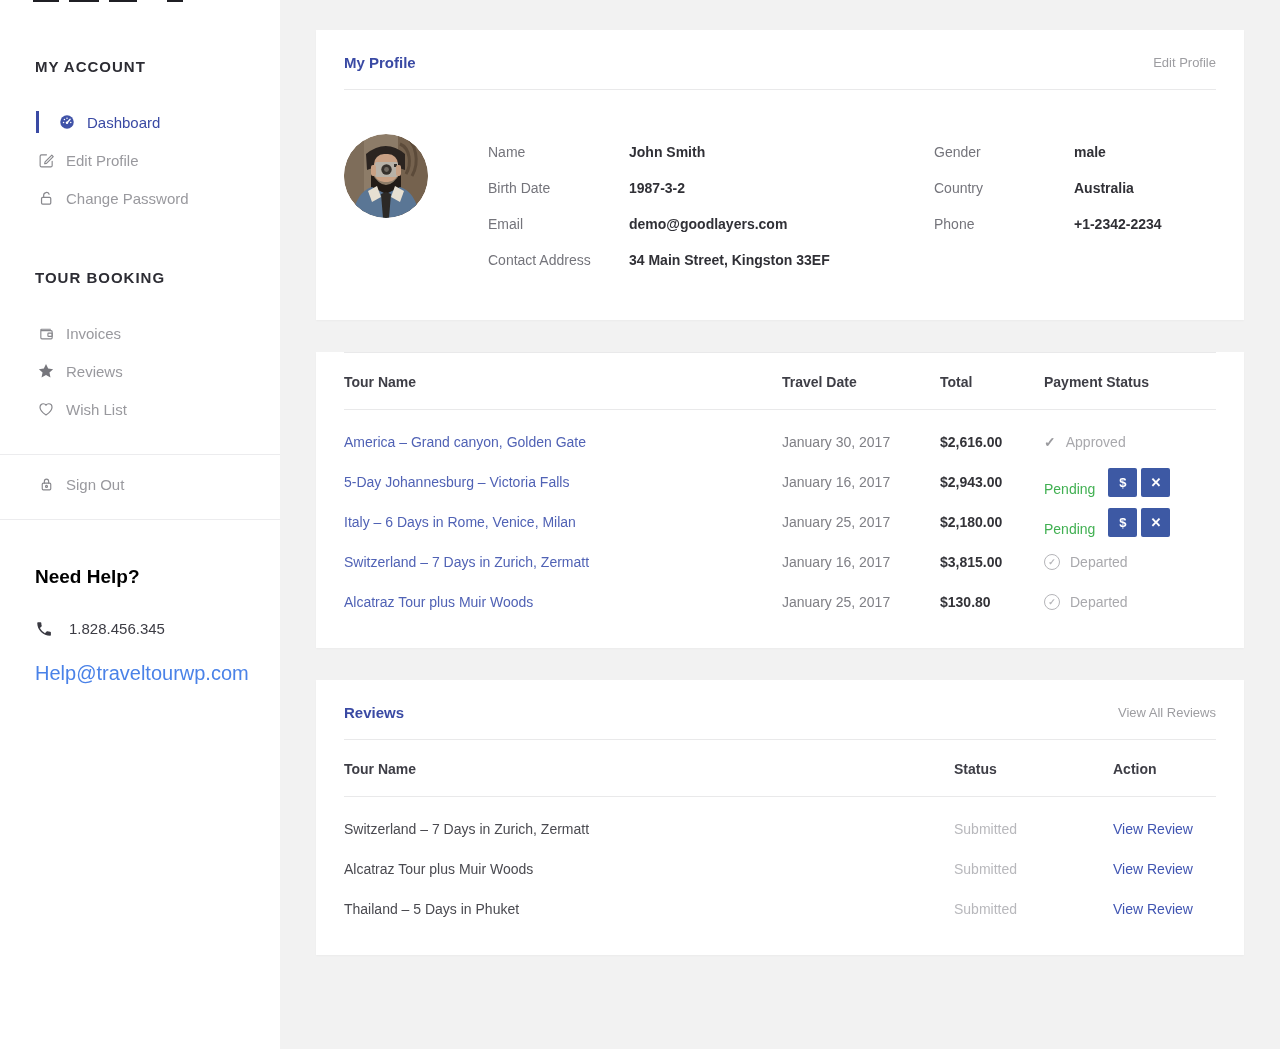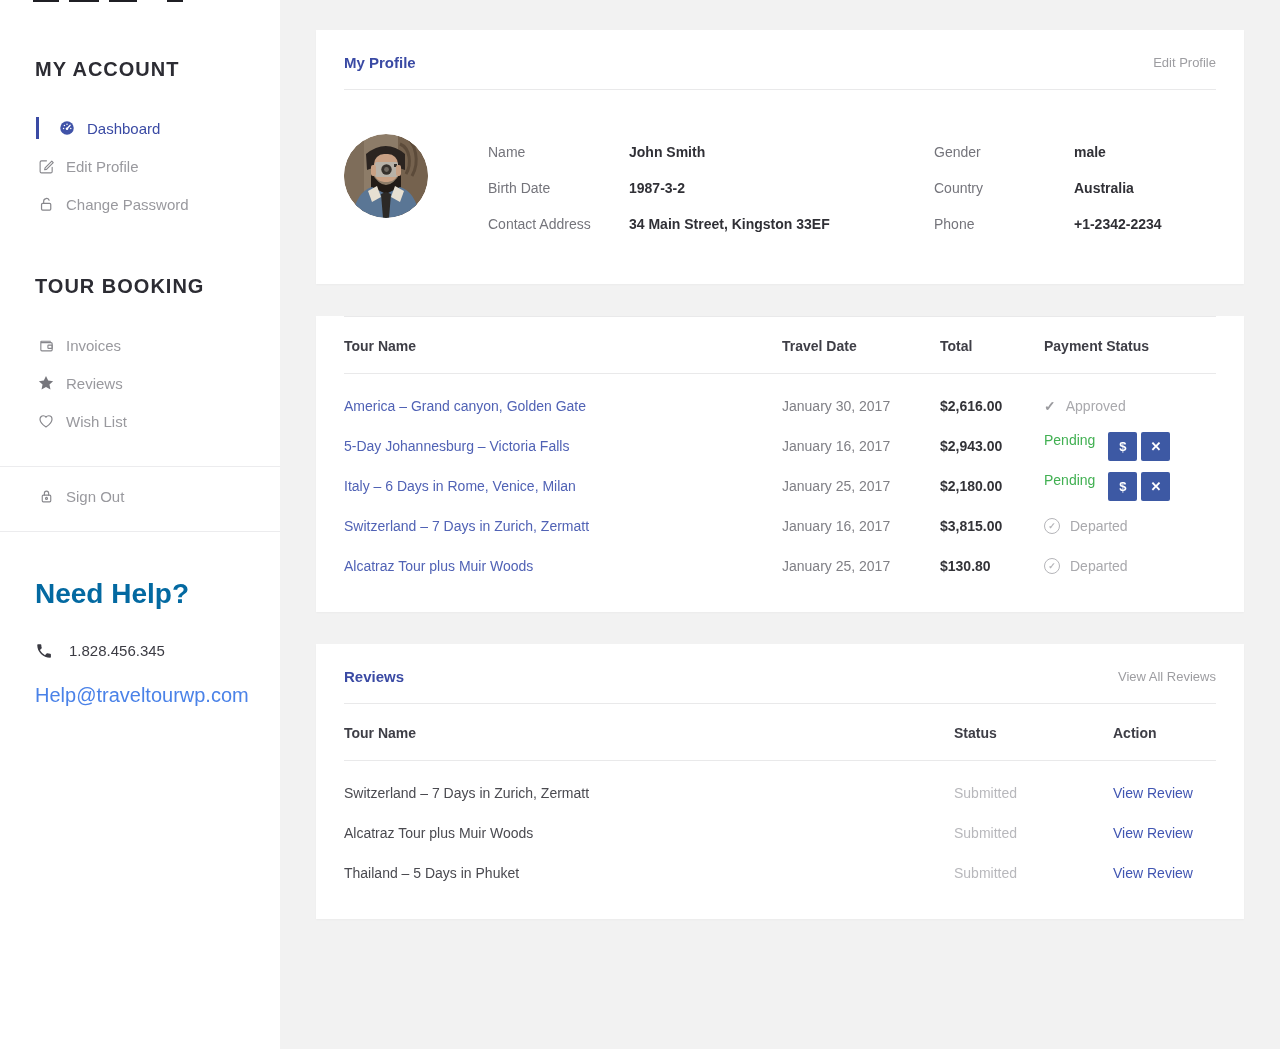--- a/index.html
+++ b/index.html
@@ -12,34 +12,34 @@
   .app{display:flex;width:1280px;height:1049px;}
 
   
   .sidebar{width:280px;min-width:280px;background:#fff;height:100%;position:relative;}
   .logo-fragment{position:absolute;top:0;left:33px;height:2px;display:flex;gap:10px;}
   .logo-fragment i{display:block;height:2px;background:#1f1f24;}
   .logo-fragment i:nth-child(1){width:26px}
   .logo-fragment i:nth-child(2){width:30px}
   .logo-fragment i:nth-child(3){width:28px}
   .logo-fragment i:nth-child(4){width:16px;margin-left:20px}
-  .side-heading{font-size:20px;font-weight:bold;color:#2c2c33;letter-spacing:1px;margin:0 0 0 35px;}
+  .side-heading{font-size:15px;font-weight:bold;color:#2c2c33;letter-spacing:1px;margin:0 0 0 35px;}
   .h-account{padding-top:58px;}
   .h-booking{padding-top:52px;}
   .side-menu{margin-top:28px;}
   .side-item{display:flex;align-items:center;height:38px;padding-left:36px;cursor:pointer;text-decoration:none;}
   .side-item .icon{width:20px;height:20px;display:inline-flex;align-items:center;justify-content:center;margin-right:10px;color:#87878c;font-size:16px;line-height:1;}
   .side-item .label{font-size:15px;color:#99999e;}
   .side-item .active-bar{display:none;}
   .side-item.active .active-bar{display:block;width:3px;height:22px;background:var(--accent-blue);margin-right:18px;}
   .side-item.active .label{color:var(--accent-blue);}
   .side-divider{border:none;border-top:1px solid #ececee;margin:26px 0 0 0;}
   .signout-wrap{margin-top:10px;margin-bottom:10px;text-align:center;}
   .need-help{margin:46px 0 0 35px;}
-  .need-help h2{font-size:28px;font-weight:bold;color:#0369a1;}
+  .need-help h2{font-size:19px;font-weight:bold;color:#000000;}
   .help-phone{display:flex;align-items:flex-start;margin-top:32px;}
   .help-phone .icon{width:18px;height:18px;margin-right:16px;}
   .help-phone span{font-size:15px;color:#3c3c44;}
   .help-email{display:block;margin-top:24px;font-size:20px;color:var(--help-blue);text-decoration:none;cursor:pointer;}
 
   
   .main{flex:1;padding:30px 36px 12px 36px;}
   .card{background:#fff;width:928px;margin-bottom:32px;box-shadow:0 1px 2px rgba(0,0,0,.03);}
   .card-head{display:flex;justify-content:space-between;align-items:center;padding:24px 28px 0 28px;}
   .card-title{font-size:15px;font-weight:bold;color:var(--accent-blue);}
@@ -67,21 +67,21 @@
   .bc2{width:158px;flex:none;}
   .bc3{width:104px;flex:none;}
   .bc4{flex:1;}
   .rc1{width:610px;flex:none;}
   .rc2{width:159px;flex:none;}
   .rc3{flex:1;}
   .cell{font-size:14px;}
   .tour-link{color:var(--link-blue);text-decoration:none;cursor:pointer;}
   .date{color:#7f7f85;}
   .total{font-weight:bold;color:#333338;}
-  .status-cell{display:flex;align-items:flex-start;}
+  .status-cell{display:flex;align-items:flex-end;}
   .st-icon{display:none;margin-right:10px;}
   .st-icon.check::before{content:"✓";color:#9b9b9f;font-size:14px;font-weight:bold;}
   .st-icon.circle-check{width:16px;height:16px;border:1px solid var(--light-gray);border-radius:50%;align-items:center;justify-content:center;}
   .st-icon.circle-check::before{content:"✓";color:var(--light-gray);font-size:9px;font-weight:bold;}
   .st-text{font-size:14px;}
   .st-actions{display:none;margin-left:13px;gap:4px;}
   .t-row.approved .st-icon.check{display:inline-flex;}
   .t-row.departed .st-icon.circle-check{display:inline-flex;}
   .t-row.pending .st-actions{display:inline-flex;}
   .t-row.pending .st-text{color:var(--green);}
@@ -241,20 +241,24 @@
             <div class="field-row">
               <span class="f-label">Name</span>
               <span class="f-value">John Smith</span>
             </div>
 
             <div class="field-row">
               <span class="f-label">Birth Date</span>
               <span class="f-value">1987-3-2</span>
             </div>
 
+            <div class="field-row">
+              <span class="f-label">Email</span>
+              <span class="f-value">demo@goodlayers.com</span>
+            </div>
 
             <div class="field-row">
               <span class="f-label">Contact Address</span>
               <span class="f-value">34 Main Street, Kingston 33EF</span>
             </div>
           </div>
         <div class="fields fields-right">
 
             <div class="field-row">
               <span class="f-label">Gender</span>

